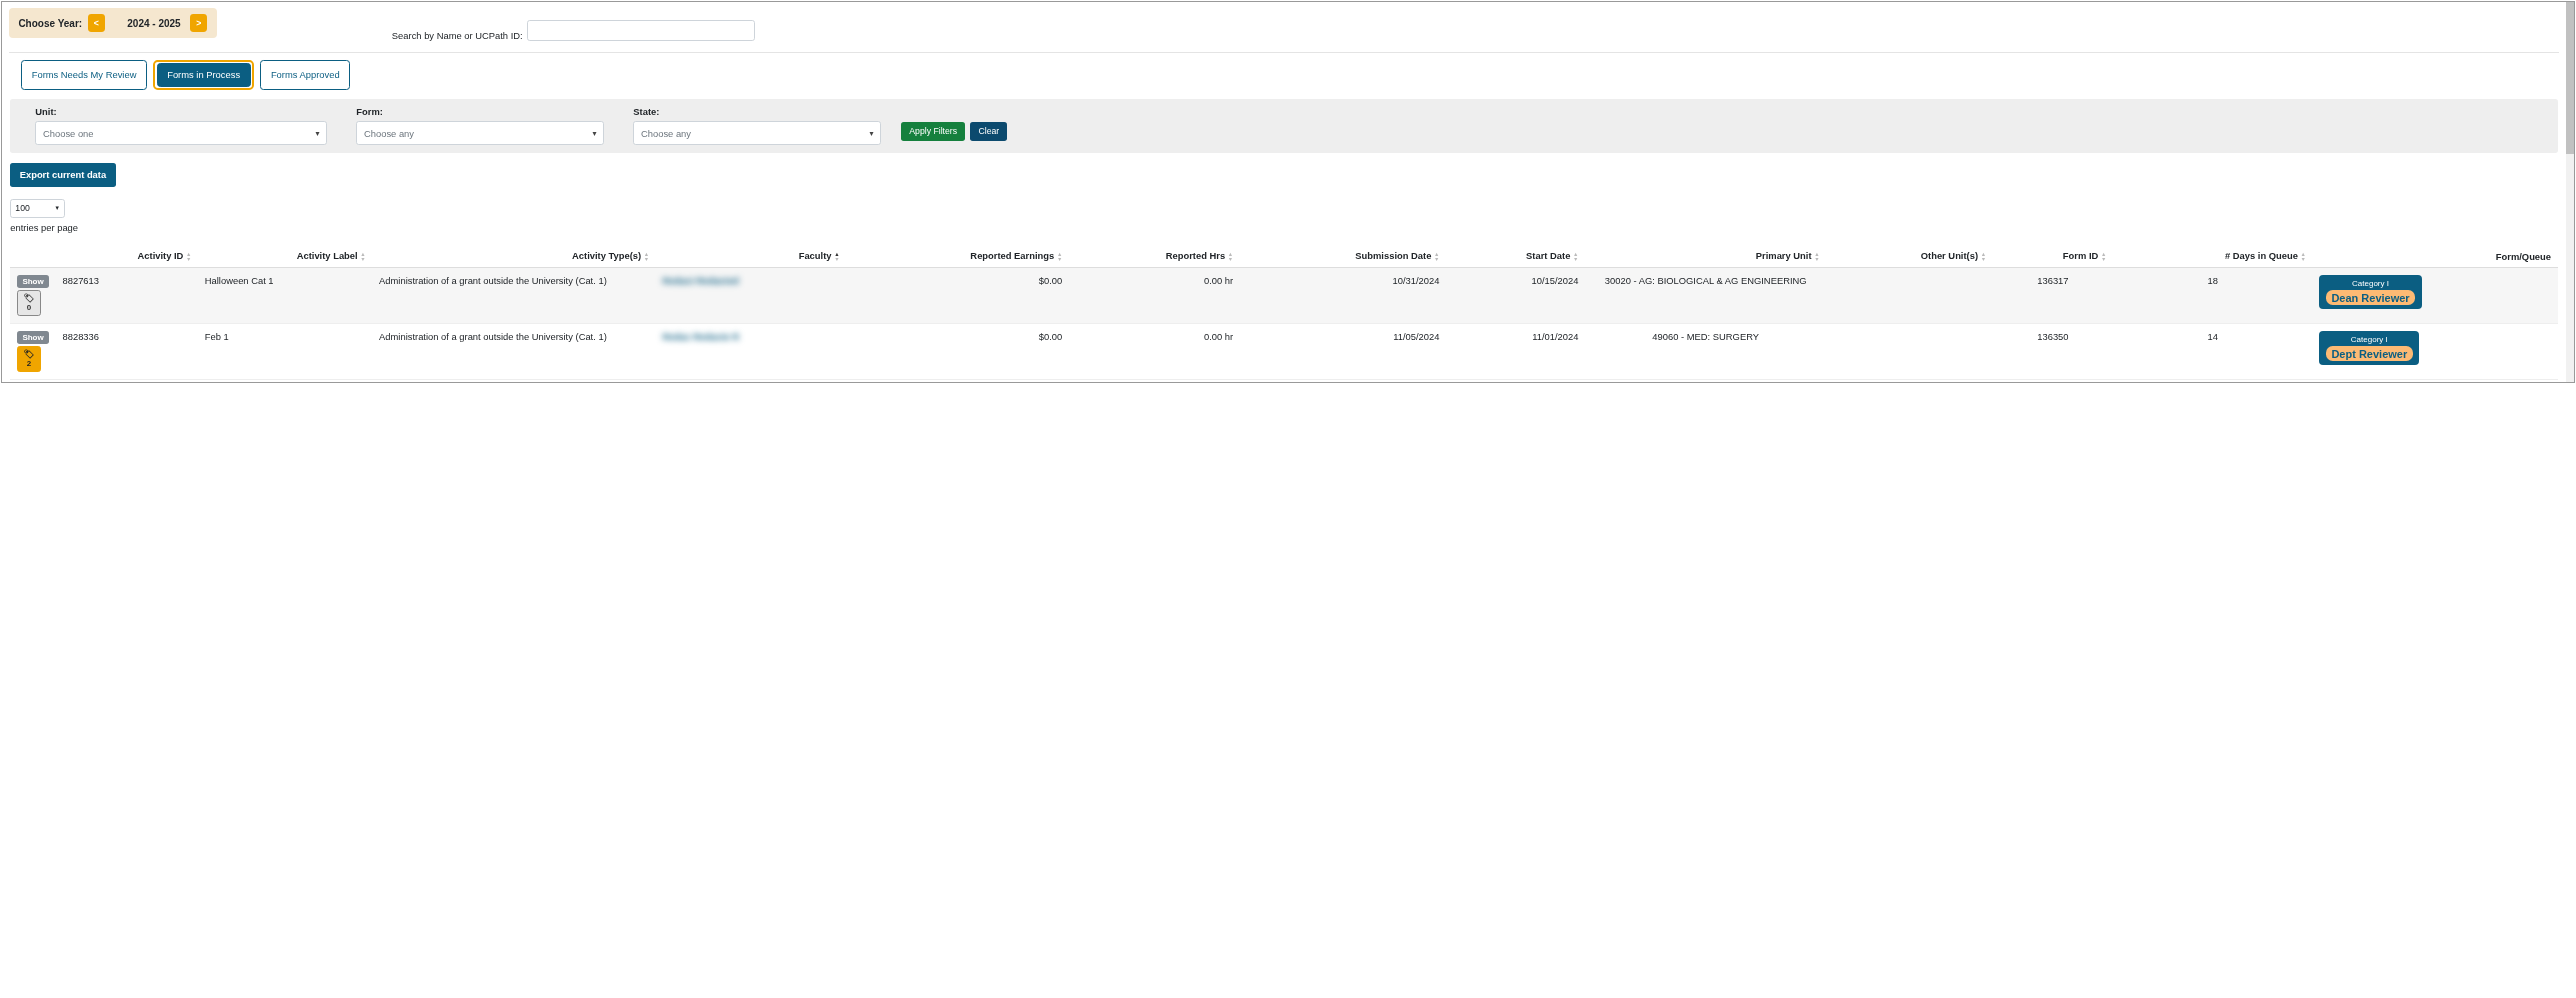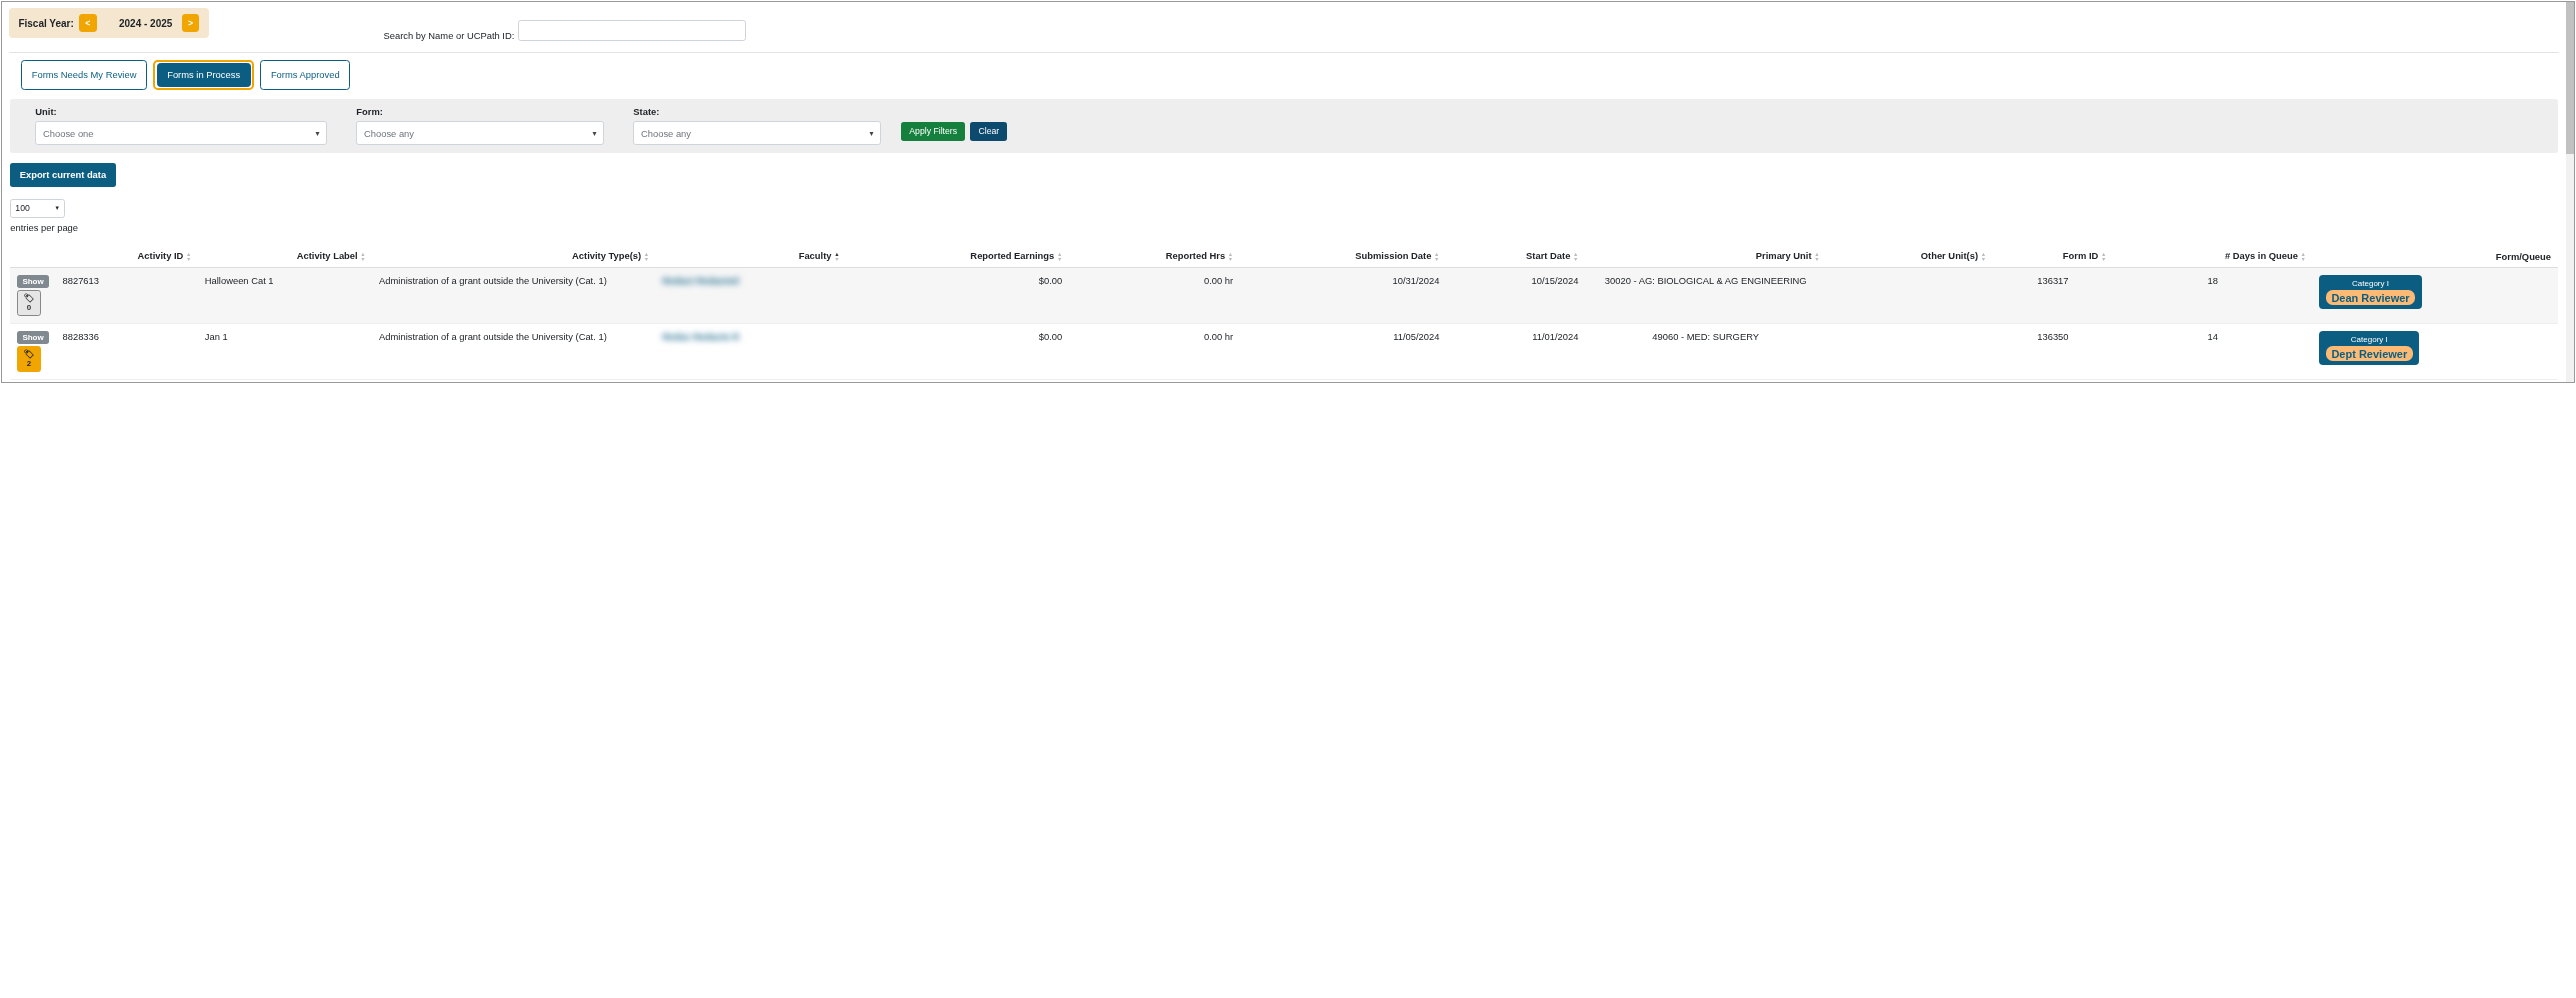--- a/index.html
+++ b/index.html
@@ -292,21 +292,21 @@
 <body>
 
 <div class="app">
   <div class="scrollbar-track">
     <div class="scrollbar-thumb"></div>
   </div>
   <div class="content">
 
     <div class="header-row">
       <div class="fiscal-year">
-        <span class="fiscal-year-label">Fiscal Year:</span>
+        <span class="fiscal-year-label">Choose Year:</span>
         <button class="fy-nav">&lt;</button>
         <span class="fy-value">2024 - 2025</span>
         <button class="fy-nav">&gt;</button>
       </div>
       <div class="search-block">
         <span>Search by Name or UCPath ID:</span>
         <input class="search-input" type="text" value="" style="">
       </div>
     </div>
 
@@ -445,21 +445,21 @@
         </tr>
         <tr>
           <td>
             <button class="show-btn">Show</button><br>
             <span class="note-btn note-n">
               <span class="ticon">🏷</span>
               <span>2</span>
             </span>
           </td>
           <td>8828336</td>
-          <td>Jan 1</td>
+          <td>Feb 1</td>
           <td style="max-width:134px;">Administration of a grant outside the University (Cat. 1)</td>
           <td><span class="faculty-blur">Redac Redacte R</span></td>
           <td class="num-right">$0.00</td>
           <td class="num-right">0.00 hr</td>
           <td class="num-right">11/05/2024</td>
           <td class="num-right">11/01/2024</td>
           <td class="num-center" style="max-width:114px;">49060 - MED: SURGERY</td>
           <td></td>
           <td class="num-center">136350</td>
           <td class="num-center">14</td>

